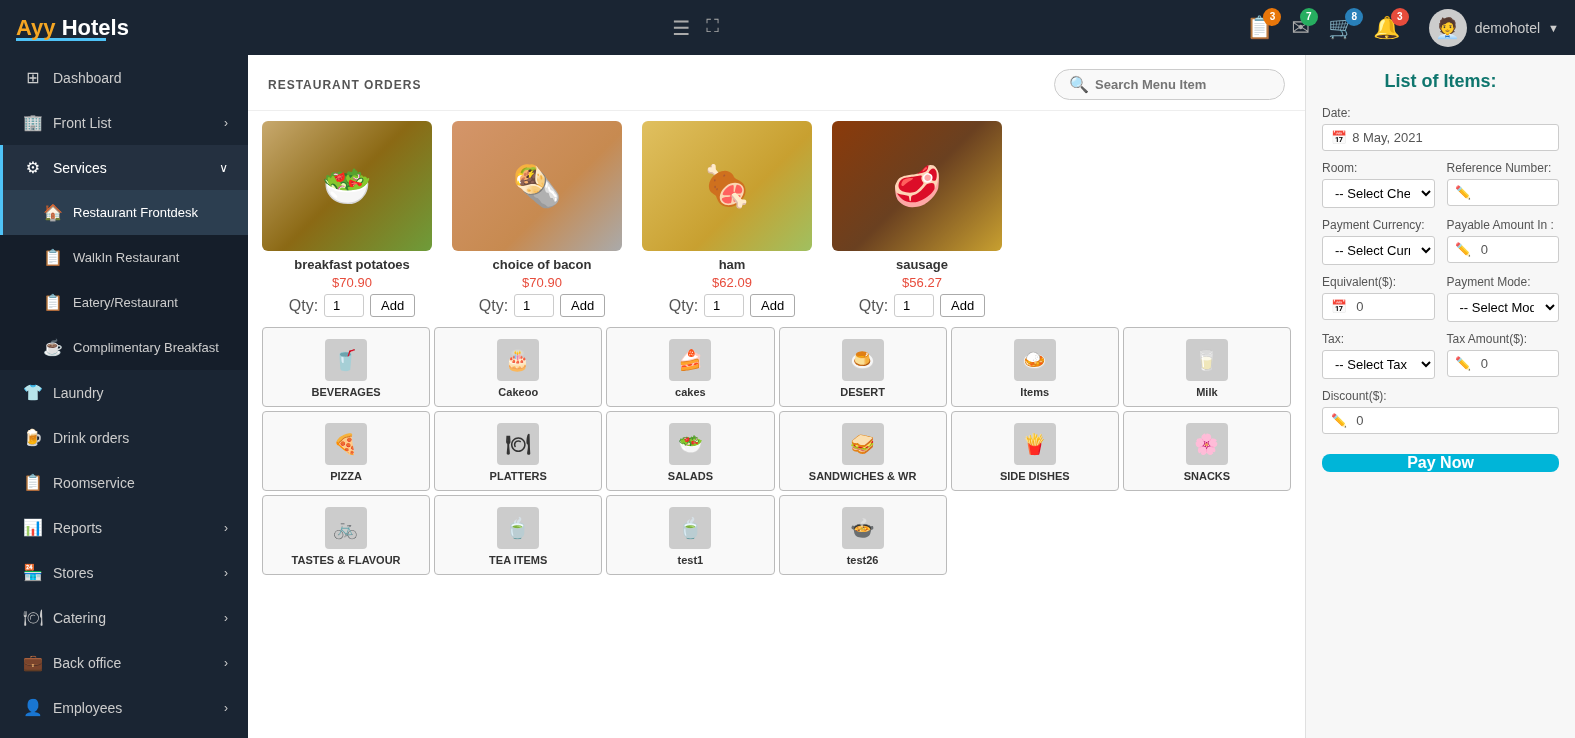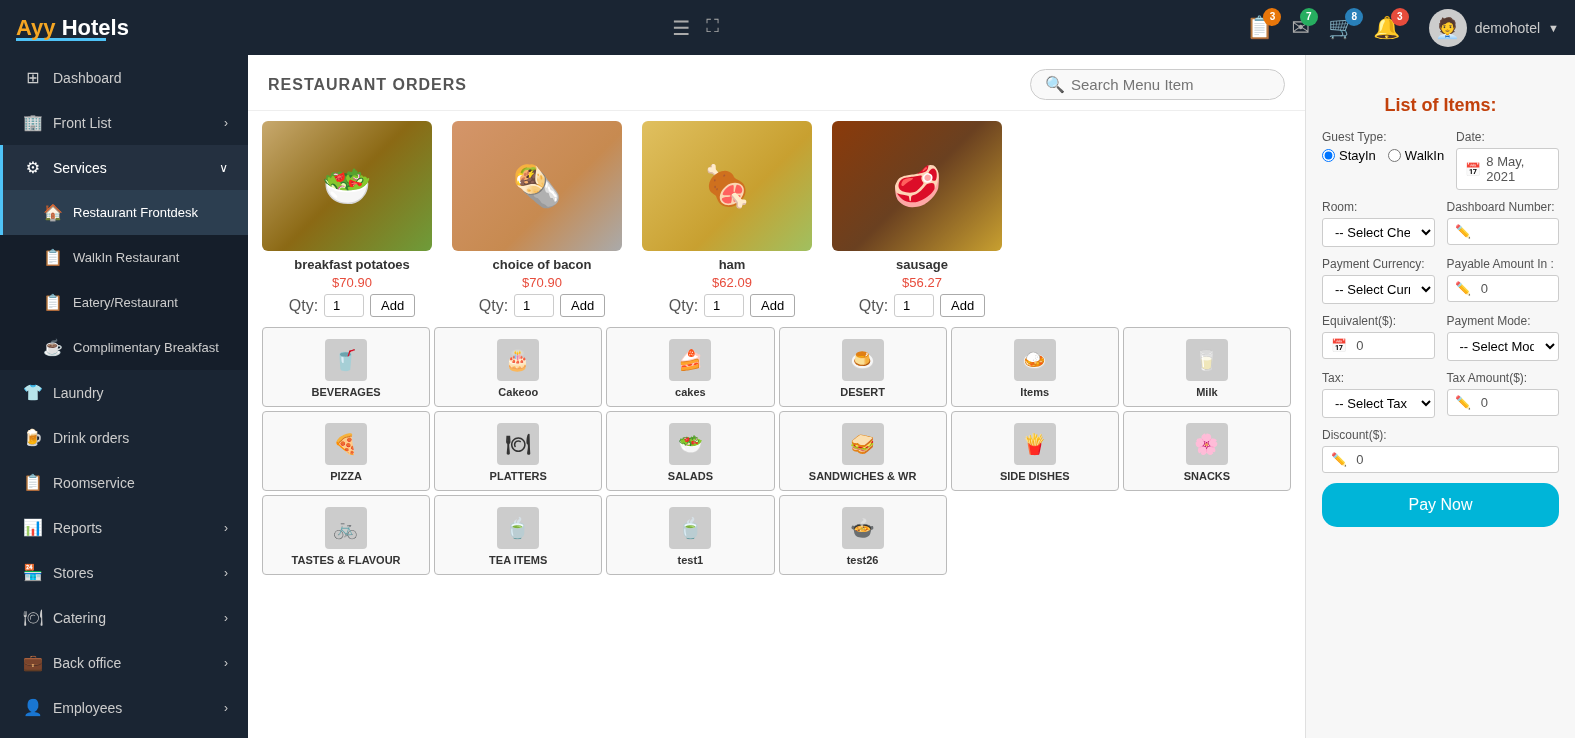--- a/index.html
+++ b/index.html
@@ -73,31 +73,31 @@
     
     .main-panel { flex: 1; overflow-y: auto; background: #fff; padding: 0; }
 
     
     .rest-header {
       display: flex; align-items: center; gap: 16px;
       padding: 14px 20px 10px 20px;
       background: #fff;
       border-bottom: 1px solid #eee;
     }
-    .rest-title { font-size: 16px; font-weight: bold; color: #555; letter-spacing: 1px; }
+    .rest-title { font-size: 12px; font-weight: bold; color: #555; letter-spacing: 1px; }
     .search-box {
       margin-left: auto;
       display: flex; align-items: center;
       border: 1px solid #ccc; border-radius: 20px;
       padding: 5px 14px; background: #f9f9f9;
       min-width: 220px;
     }
     .search-box input {
       border: none; background: transparent; outline: none;
-      font-size: 15px; color: #0f766e; width: 100%;
+      font-size: 13px; color: #0f766e; width: 100%; font-weight: bold;
     }
     .search-icon { color: #888; margin-right: 6px; }
 
     
     .food-items-row {
       display: flex; gap: 0;
       padding: 10px 14px 0 14px;
       overflow-x: auto;
     }
     .food-card {
@@ -140,21 +140,21 @@
 
     
     .right-panel {
       width: 270px;
       background: #f7f7f7;
       border-left: 1px solid #e0e0e0;
       padding: 16px;
       overflow-y: auto;
       flex-shrink: 0;
     }
-    .right-panel-title { color: #c2410c; font-size: 18px; font-weight: bold; text-align: center; margin-bottom: 14px; margin-top: 24px; }
+    .right-panel-title { color: #0f766e; font-size: 18px; font-weight: bold; text-align: center; margin-bottom: 14px; }
     .form-row { display: flex; gap: 12px; margin-bottom: 10px; }
     .form-group { flex: 1; }
     .form-label { font-size: 12px; color: #555; margin-bottom: 4px; display: block; }
     .form-group select, .form-group input[type="text"] {
       width: 100%; border: 1px solid #ccc; border-radius: 3px;
       padding: 5px 8px; font-size: 13px; background: #fff;
     }
     .form-group .date-input {
       display: flex; align-items: center; gap: 5px;
       border: 1px solid #ccc; border-radius: 3px;
@@ -163,21 +163,21 @@
     }
     .form-group .edit-input {
       display: flex; align-items: center; gap: 5px;
       border: 1px solid #ccc; border-radius: 3px;
       padding: 5px 8px; font-size: 13px; background: #fff; color: #555;
     }
     .radio-group { display: flex; align-items: center; gap: 12px; margin-top: 2px; }
     .radio-group label { font-size: 13px; display: flex; align-items: center; gap: 4px; cursor: pointer; }
     .pay-btn {
       width: 100%; background: #00b5d8; color: #fff; border: none;
-      border-radius: 15px; padding: 13px; font-size: 16px; font-weight: normal;
+      border-radius: 8px; font-size: 16px; font-weight: bold;
       cursor: pointer; margin-top: 10px;
     }
     .edit-icon { color: #555; font-size: 13px; margin-right: 4px; }
 
     
     ::-webkit-scrollbar { width: 6px; height: 6px; }
     ::-webkit-scrollbar-thumb { background: #ccc; border-radius: 3px; }
   </style>
 </head>
 <body>
@@ -432,51 +432,38 @@
 
       </div>
     </div>
 
     <div class="right-panel">
       <div class="right-panel-title">List of Items:</div>
 
       
       <div class="form-row">
         <div class="form-group">
-          <span class="form-label">Guest Type:</span>
-          <div class="radio-group">
-            <label>
-              <input type="radio" name="guesttype" checked="" style="">
-              <span>StayIn</span>
-            </label>
-            <label>
-              <input type="radio" name="guesttype" style="">
-              <span>WalkIn</span>
-            </label>
-          </div>
-        </div>
-        <div class="form-group">
           <span class="form-label">Date:</span>
           <div class="date-input">
             <span>📅</span>
             <span>8 May, 2021</span>
           </div>
         </div>
       </div>
 
       
       <div class="form-row">
         <div class="form-group">
           <span class="form-label">Room:</span>
           <select>
             <option>-- Select Check-In Room N</option>
           </select>
         </div>
         <div class="form-group">
-          <span class="form-label">Dashboard Number:</span>
+          <span class="form-label">Reference Number:</span>
           <div class="edit-input">
             <span class="edit-icon">✏️</span>
           </div>
         </div>
       </div>
 
       
       <div class="form-row">
         <div class="form-group">
           <span class="form-label">Payment Currency:</span>
@@ -521,21 +508,21 @@
         <div class="form-group">
           <span class="form-label">Tax Amount($):</span>
           <div class="edit-input">
             <span class="edit-icon">✏️</span>
             <span>0</span>
           </div>
         </div>
       </div>
 
       
-      <div class="form-group" style="margin-bottom:0;">
+      <div class="form-group" style="margin-bottom:10px;">
         <span class="form-label">Discount($):</span>
         <div class="edit-input">
           <span class="edit-icon">✏️</span>
           <span>0</span>
         </div>
       </div>
 
       
       <button class="pay-btn">Pay Now</button>
 

